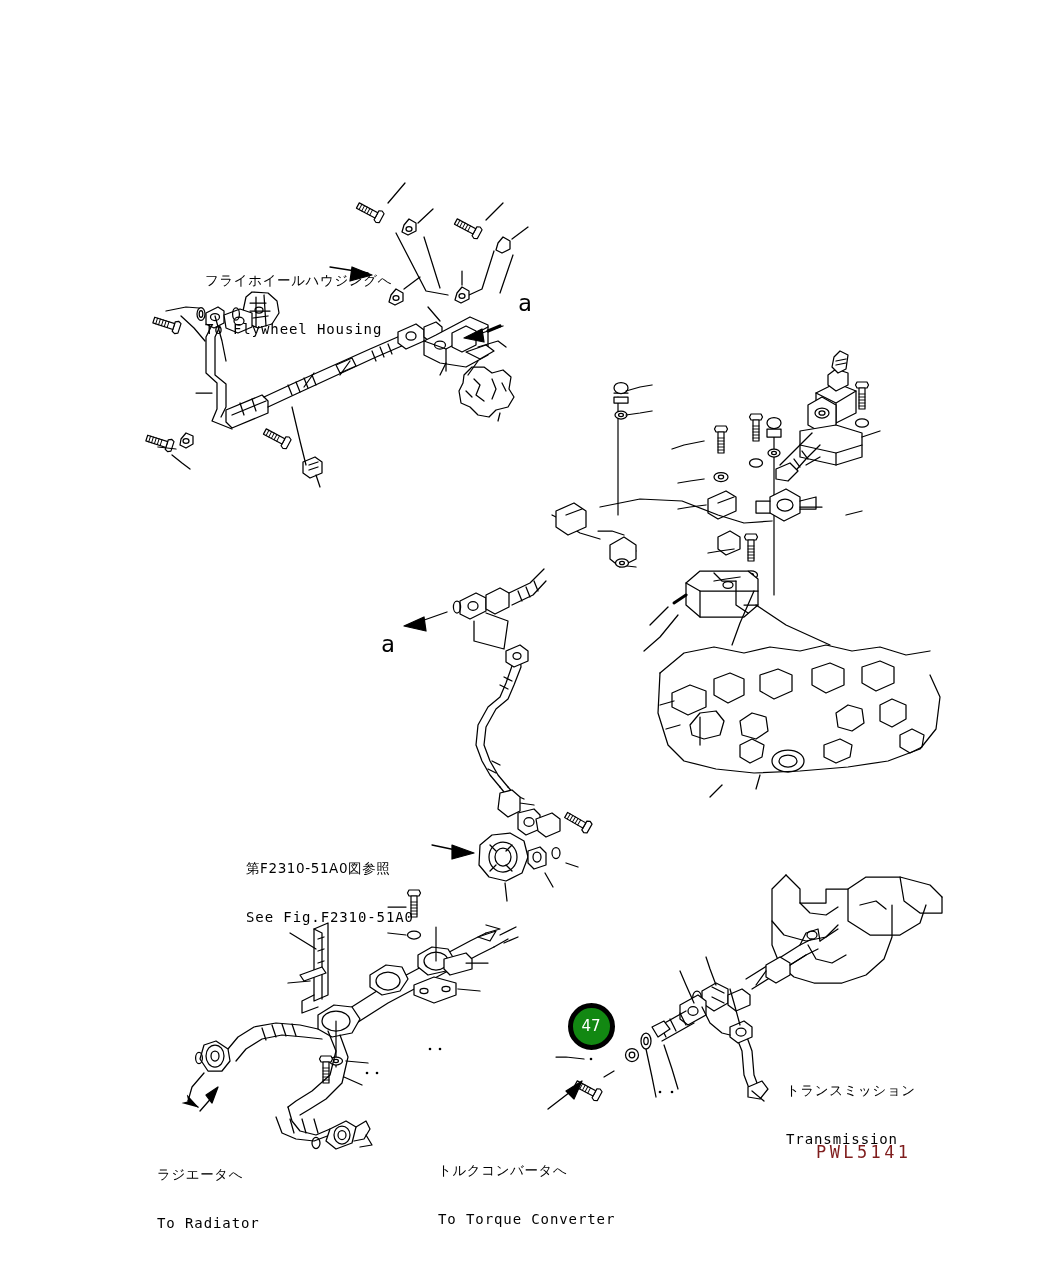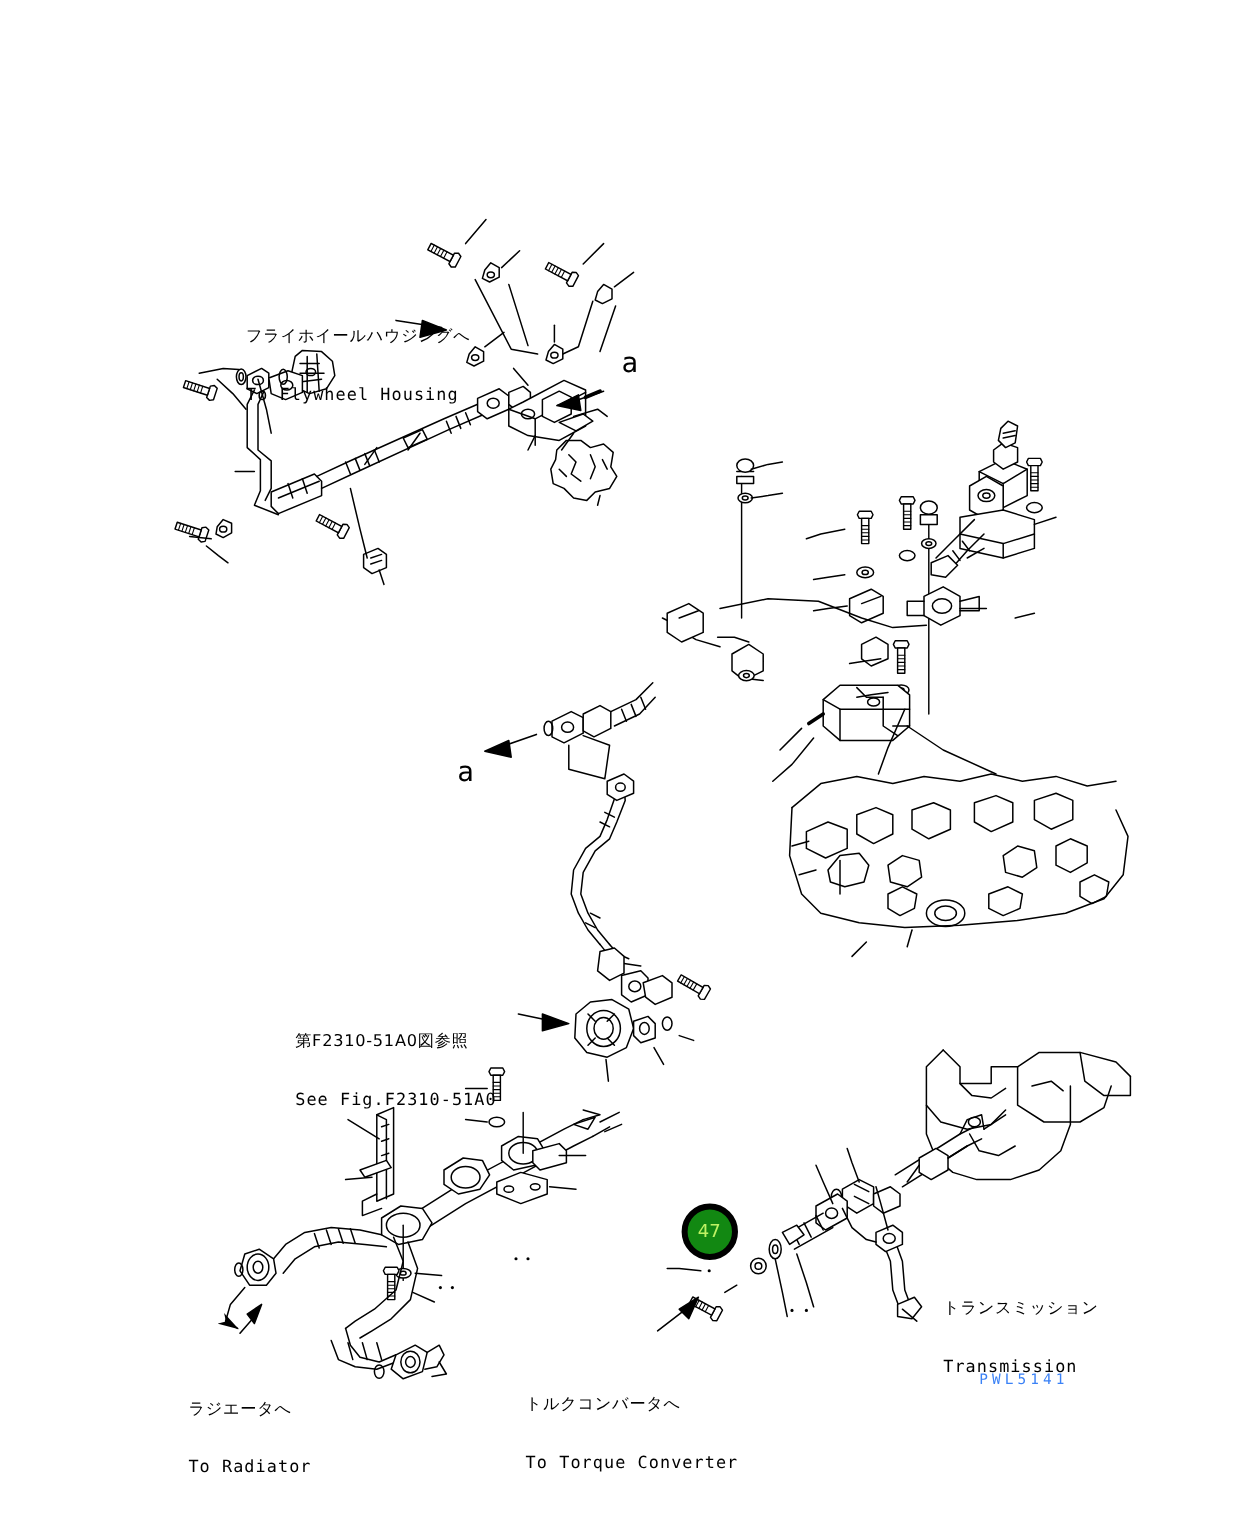--- a/index.html
+++ b/index.html
@@ -13,21 +13,21 @@
   #art{position:absolute;left:0;top:0;width:1047px;height:1275px;}
 
   .lbl{position:absolute;white-space:pre;color:#000;line-height:1.08;}
   .lbl .jp{display:block;font-family:"DejaVu Sans", sans-serif;font-size:13.5px;letter-spacing:0.6px;}
   .lbl .en{display:block;font-family:"DejaVu Sans Mono","Liberation Mono",monospace;font-size:14px;letter-spacing:0.9px;}
 
   .aletter{position:absolute;font-family:"DejaVu Sans Mono","Liberation Mono",monospace;
            font-size:23px;color:#000;}
 
   .drawno{position:absolute;font-family:"DejaVu Sans Mono","Liberation Mono",monospace;
-          font-size:12px;letter-spacing:3.4px;color:#3b82f6;}
+          font-size:17px;letter-spacing:3.4px;color:#7f1d1d;}
 
   .callout{position:absolute;border-radius:50%;display:flex;align-items:center;justify-content:center;
            font-family:"DejaVu Sans","Liberation Sans",sans-serif;font-weight:400;color:#fff;}
 </style>
 </head>
 <body style="background: rgb(255, 255, 255);">
 
 <div id="sheet">
 
   <svg id="art" viewBox="0 0 1047 1275">
@@ -523,17 +523,17 @@
     <span class="en">Transmission</span>
   </div>
   <div class="lbl" id="lbl-7" style="left: 438px; top: 1083px;">
     <span class="jp">トルクコンバータへ</span>
     <span class="en">To Torque Converter</span>
   </div>
 
   <div class="aletter" id="sec-0" style="left: 518px; top: 245px;">a</div>
   <div class="aletter" id="sec-1" style="left: 381px; top: 586px;">a</div>
 
-  <div class="callout" id="callout-0" style="left: 567.5px; top: 957.5px; width: 47px; height: 47px; background: rgb(18, 136, 18); border: 5px solid rgb(0, 0, 0); box-sizing: border-box; color: #bef264; font-size: 15px;">47</div>
+  <div class="callout" id="callout-0" style="left: 567.5px; top: 957.5px; width: 47px; height: 47px; background: rgb(18, 136, 18); border: 5px solid rgb(0, 0, 0); box-sizing: border-box; color: #ffffff; font-size: 15px;">47</div>
 
   <div class="drawno" id="drawno" style="left: 816px; top: 1097px;">PWL5141</div>
 
 </div>
 
 </body></html>

